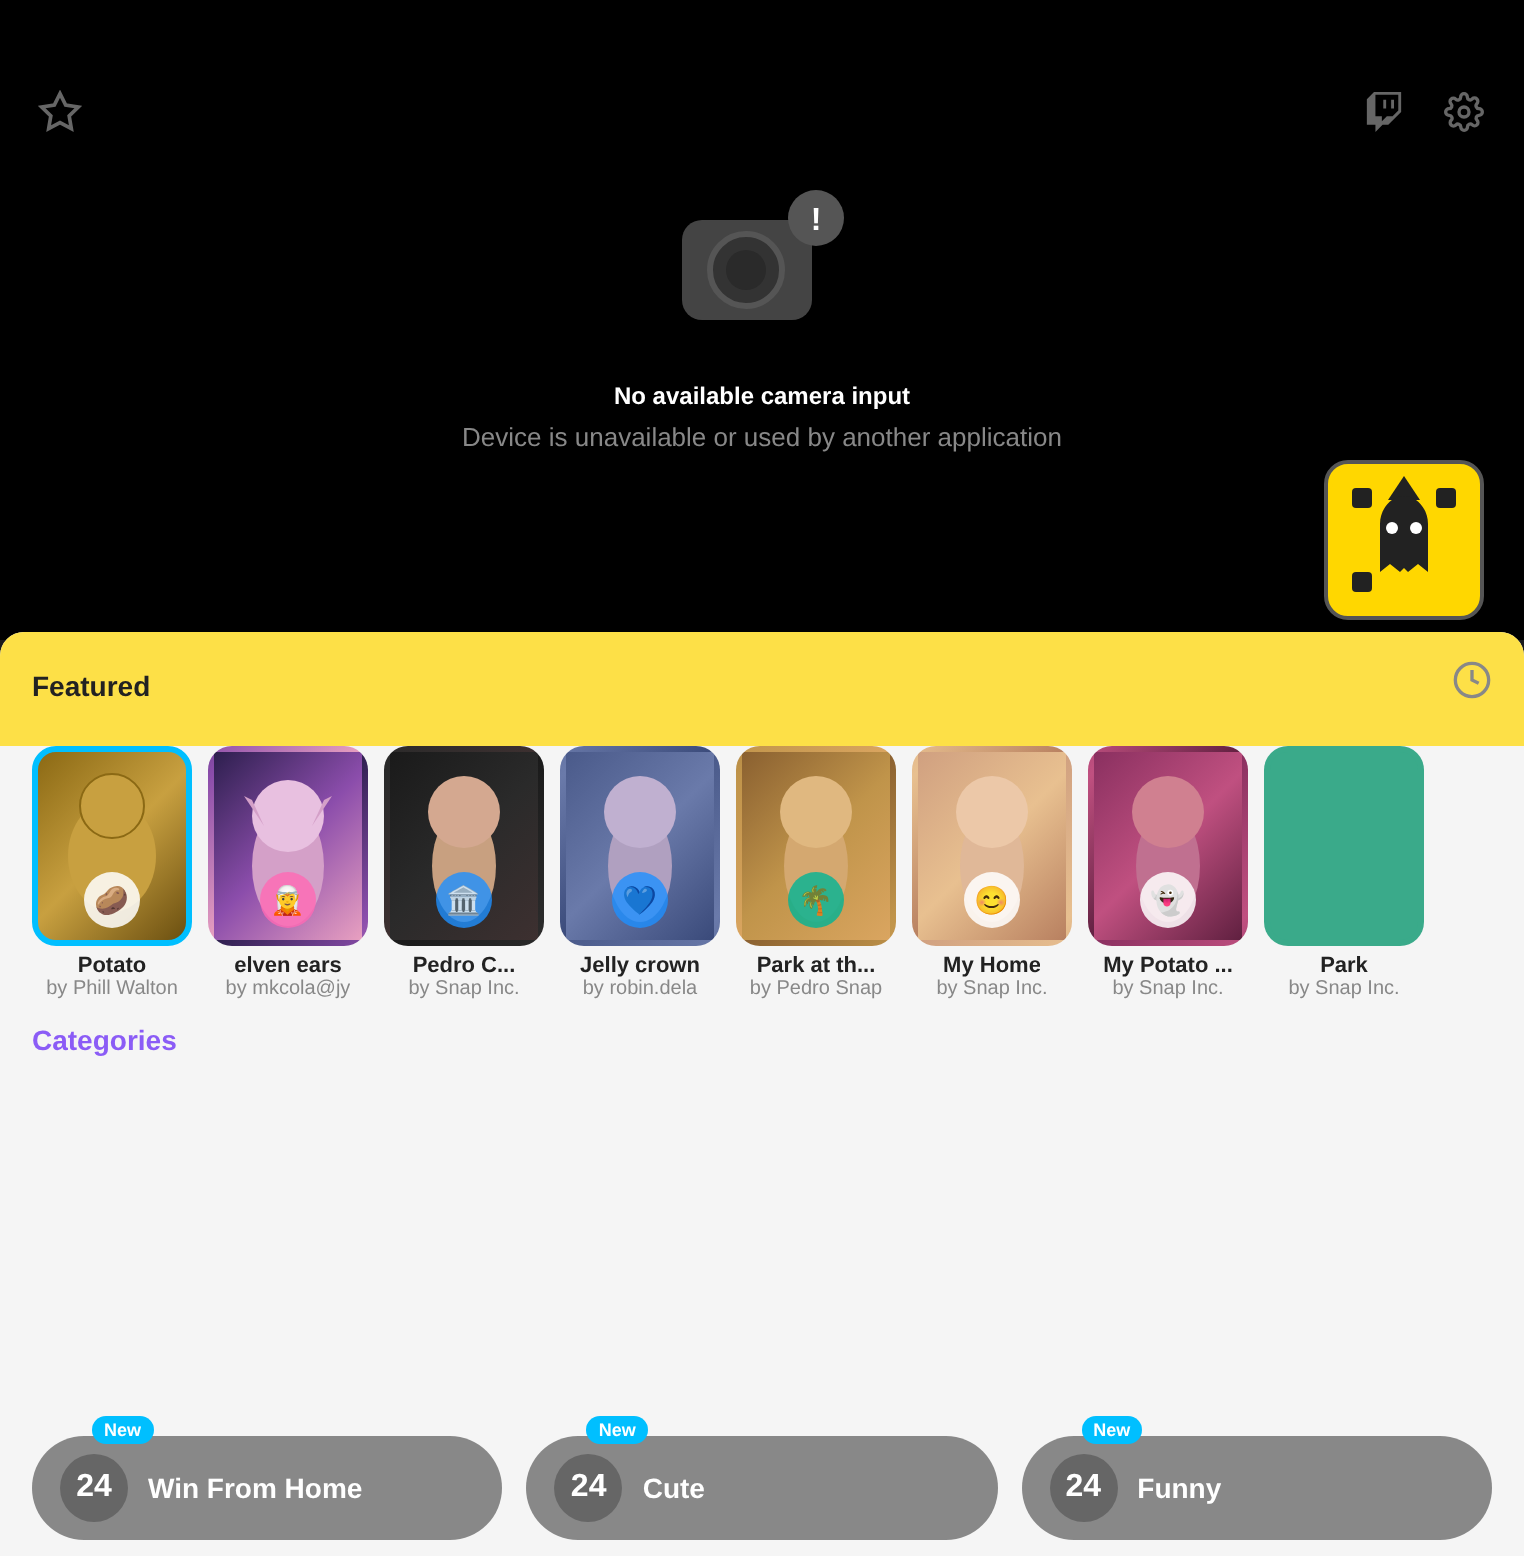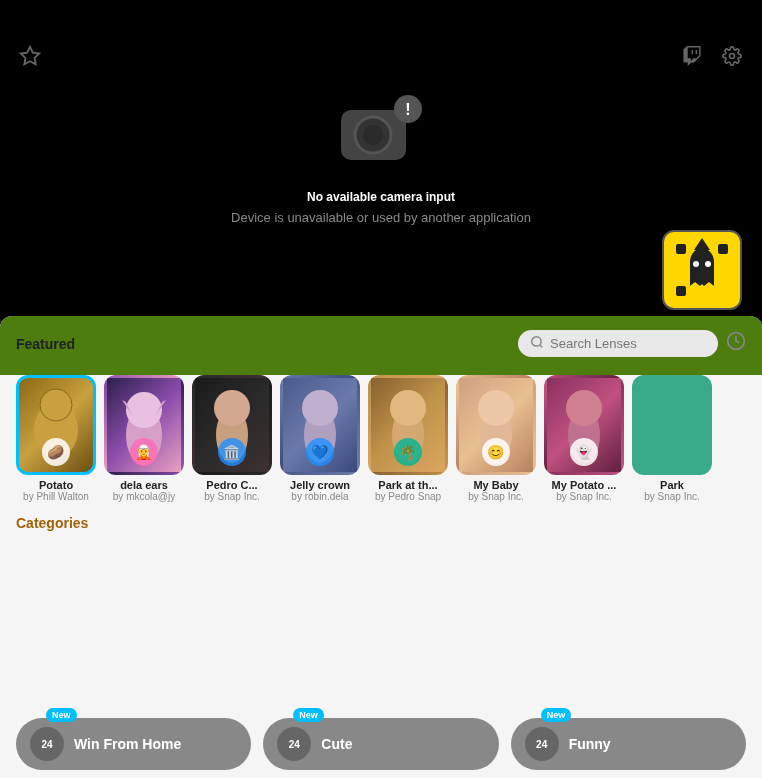--- a/index.html
+++ b/index.html
@@ -137,21 +137,21 @@
       right: 0;
       bottom: 0;
       background: #f5f5f5;
       border-radius: 12px 12px 0 0;
       overflow: hidden;
     }
 
     
     .featured-section {
       padding: 14px 16px 8px;
-      background: #4d7c0f;
+      background: #fde047;
     }
     .featured-header {
       display: flex;
       align-items: center;
       justify-content: space-between;
       margin-bottom: 10px;
     }
     .featured-label {
       font-size: 14px;
       font-weight: 700;
@@ -262,21 +262,21 @@
     .lt-myother { background: linear-gradient(135deg, #8a3060 0%, #C05080 50%, #602040 100%); }
     .lt-baby { background: #3aaa8a; }
 
     
     .categories-section {
       padding: 12px 16px 8px;
     }
     .categories-label {
       font-size: 14px;
       font-weight: 700;
-      color: #a16207;
+      color: #8b5cf6;
       margin-bottom: 10px;
     }
 
     
     .category-cards {
       display: flex;
       gap: 12px;
       padding: 8px 16px;
       position: absolute;
       bottom: 0;
@@ -308,21 +308,21 @@
     }
     .category-count {
       width: 34px;
       height: 34px;
       background: #666;
       border-radius: 50%;
       display: flex;
       align-items: center;
       justify-content: center;
       color: white;
-      font-size: 10px;
+      font-size: 16px;
       font-weight: 700;
       flex-shrink: 0;
     }
     .category-name {
       color: #fff;
       font-size: 14px;
       font-weight: 600;
     }
 
     
@@ -417,29 +417,20 @@
     </svg>
   </div>
 </div>
 
 <div class="main-panel">
 
   <div class="featured-section">
     <div class="featured-header">
       <span class="featured-label">Featured</span>
       <div class="search-area">
-        <div class="search-box">
-          <div class="search-icon-wrap">
-            <svg width="14" height="14" viewBox="0 0 24 24" fill="none" stroke="#888" stroke-width="2.5">
-              <circle cx="11" cy="11" r="8"></circle>
-                <line x1="21" y1="21" x2="16.65" y2="16.65"></line>
-            </svg>
-          </div>
-          <input class="search-input" type="text" placeholder="Search Lenses" style="">
-        </div>
         <div class="history-icon">
           <svg width="20" height="20" viewBox="0 0 24 24" fill="none" stroke="#888" stroke-width="2">
             <circle cx="12" cy="12" r="10"></circle>
             <polyline points="12,6 12,12 16,14"></polyline>
           </svg>
         </div>
       </div>
     </div>
   </div>
 
@@ -462,21 +453,21 @@
           <div class="face-avatar">
             <svg width="60" height="90" viewBox="0 0 60 90">
               <ellipse cx="30" cy="55" rx="18" ry="30" fill="#d4a0c8"></ellipse>
               <circle cx="30" cy="30" r="18" fill="#e8c0e0"></circle>
               <path d="M8,20 L18,35 L12,22Z" fill="#d4a0c8"></path>
               <path d="M52,20 L42,35 L48,22Z" fill="#d4a0c8"></path>
             </svg>
           </div>
           <div class="lens-overlay-icon oi-pink" style="font-size: 14px;">🧝</div>
         </div>
-        <div class="lens-name">dela ears</div>
+        <div class="lens-name">elven ears</div>
         <div class="lens-author">by mkcola@jy</div>
       </div>
       <div class="lens-item">
         <div class="lens-thumb lt-makeup">
           <div class="face-avatar">
             <svg width="60" height="90" viewBox="0 0 60 90">
               <ellipse cx="30" cy="55" rx="16" ry="28" fill="#c8a080"></ellipse>
               <circle cx="30" cy="28" r="18" fill="#d4a890"></circle>
             </svg>
           </div>
@@ -514,21 +505,21 @@
       <div class="lens-item">
         <div class="lens-thumb lt-mytwin">
           <div class="face-avatar">
             <svg width="60" height="90" viewBox="0 0 60 90">
               <ellipse cx="30" cy="55" rx="16" ry="28" fill="#e0b898"></ellipse>
               <circle cx="30" cy="28" r="18" fill="#ecc8a8"></circle>
             </svg>
           </div>
           <div class="lens-overlay-icon oi-white" style="font-size: 14px;">😊</div>
         </div>
-        <div class="lens-name">My Baby</div>
+        <div class="lens-name">My Home</div>
         <div class="lens-author">by Snap Inc.</div>
       </div>
       <div class="lens-item">
         <div class="lens-thumb lt-myother">
           <div class="face-avatar">
             <svg width="60" height="90" viewBox="0 0 60 90">
               <ellipse cx="30" cy="55" rx="16" ry="28" fill="#c07090"></ellipse>
               <circle cx="30" cy="28" r="18" fill="#d08090"></circle>
             </svg>
           </div>

